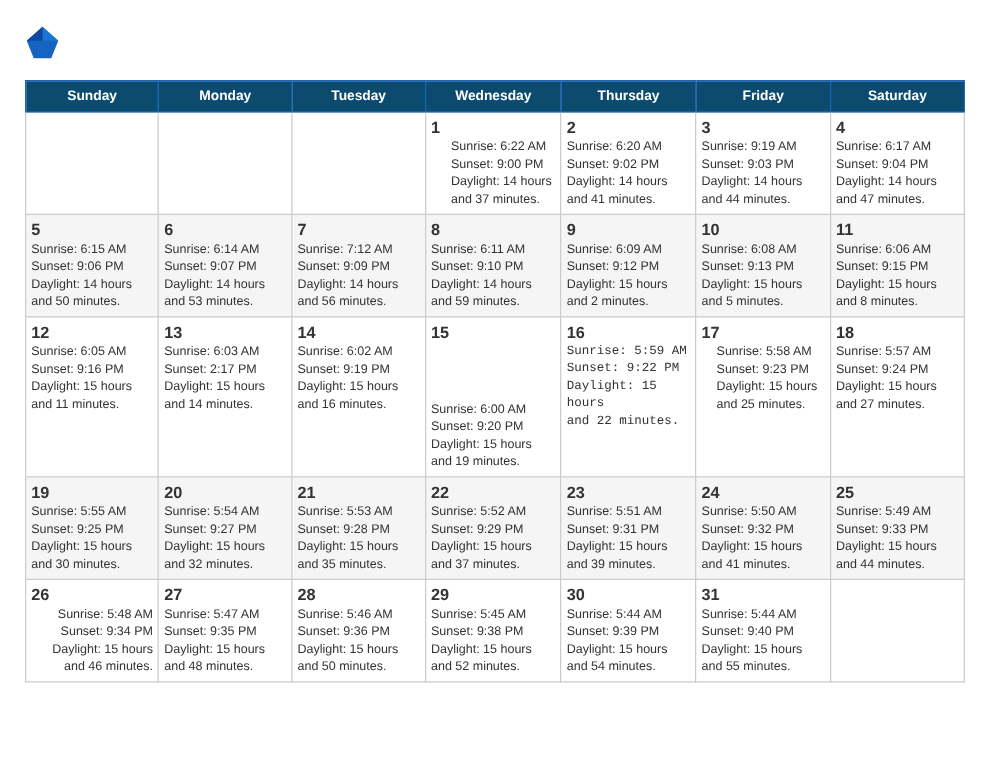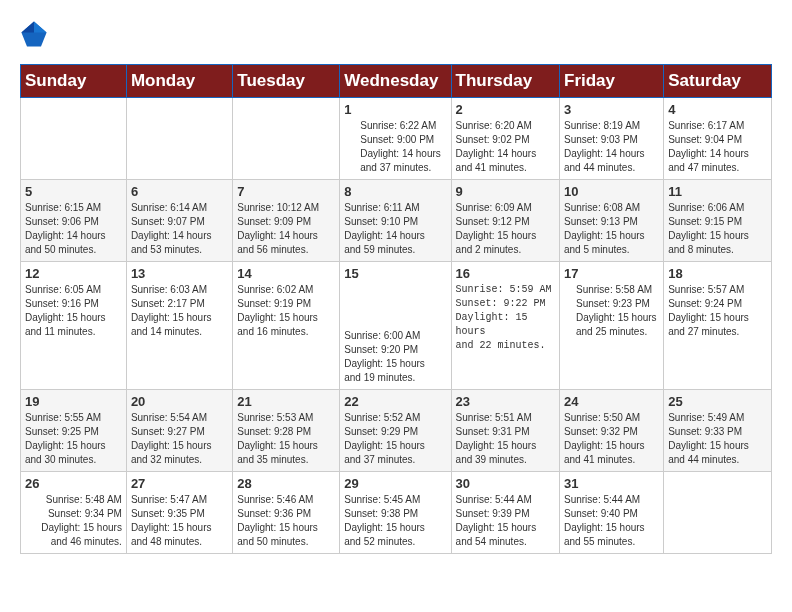--- a/index.html
+++ b/index.html
@@ -48,25 +48,25 @@
     .subtitle {
       font-size: 16px;
       color: #555;
     }
     .calendar {
       width: 100%;
       border-collapse: collapse;
       font-size: 11px;
     }
     .calendar thead th {
-      background-color: #7f1d1d;
+      background-color: #0c4a6e;
       color: white;
       padding: 6px 4px;
-      text-align: left;
-      font-size: 17px;
+      text-align: center;
+      font-size: 11px;
       font-weight: bold;
       border: 1px solid #1565c0;
     }
     .calendar tbody td {
       border: 1px solid #ccc;
       vertical-align: top;
       padding: 4px;
       width: 113px;
       min-height: 80px;
       background: #fff;
@@ -137,21 +137,21 @@
           </td>
           <td>
             <div class="day-number">2</div>
             <div class="day-info" style="white-space: pre-line;">Sunrise: 6:20 AM
 Sunset: 9:02 PM
 Daylight: 14 hours
 and 41 minutes.</div>
           </td>
           <td>
             <div class="day-number">3</div>
-            <div class="day-info" style="white-space: pre-line;">Sunrise: 8:19 AM
+            <div class="day-info" style="white-space: pre-line;">Sunrise: 9:19 AM
 Sunset: 9:03 PM
 Daylight: 14 hours
 and 44 minutes.</div>
           </td>
           <td>
             <div class="day-number">4</div>
             <div class="day-info" style="white-space: pre-line;">Sunrise: 6:17 AM
 Sunset: 9:04 PM
 Daylight: 14 hours
 and 47 minutes.</div>
@@ -167,21 +167,21 @@
           </td>
           <td>
             <div class="day-number">6</div>
             <div class="day-info" style="white-space: pre-line;">Sunrise: 6:14 AM
 Sunset: 9:07 PM
 Daylight: 14 hours
 and 53 minutes.</div>
           </td>
           <td>
             <div class="day-number">7</div>
-            <div class="day-info" style="white-space: pre-line;">Sunrise: 10:12 AM
+            <div class="day-info" style="white-space: pre-line;">Sunrise: 7:12 AM
 Sunset: 9:09 PM
 Daylight: 14 hours
 and 56 minutes.</div>
           </td>
           <td>
             <div class="day-number">8</div>
             <div class="day-info" style="white-space: pre-line;">Sunrise: 6:11 AM
 Sunset: 9:10 PM
 Daylight: 14 hours
 and 59 minutes.</div>

